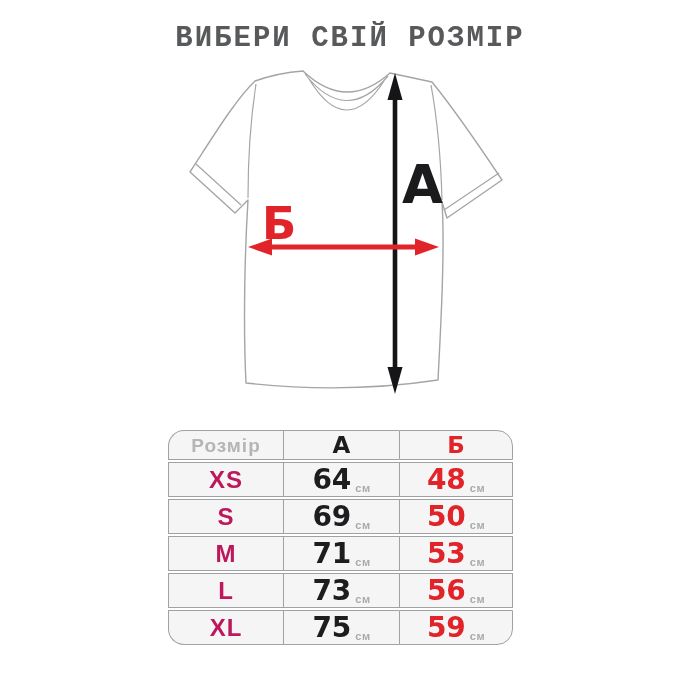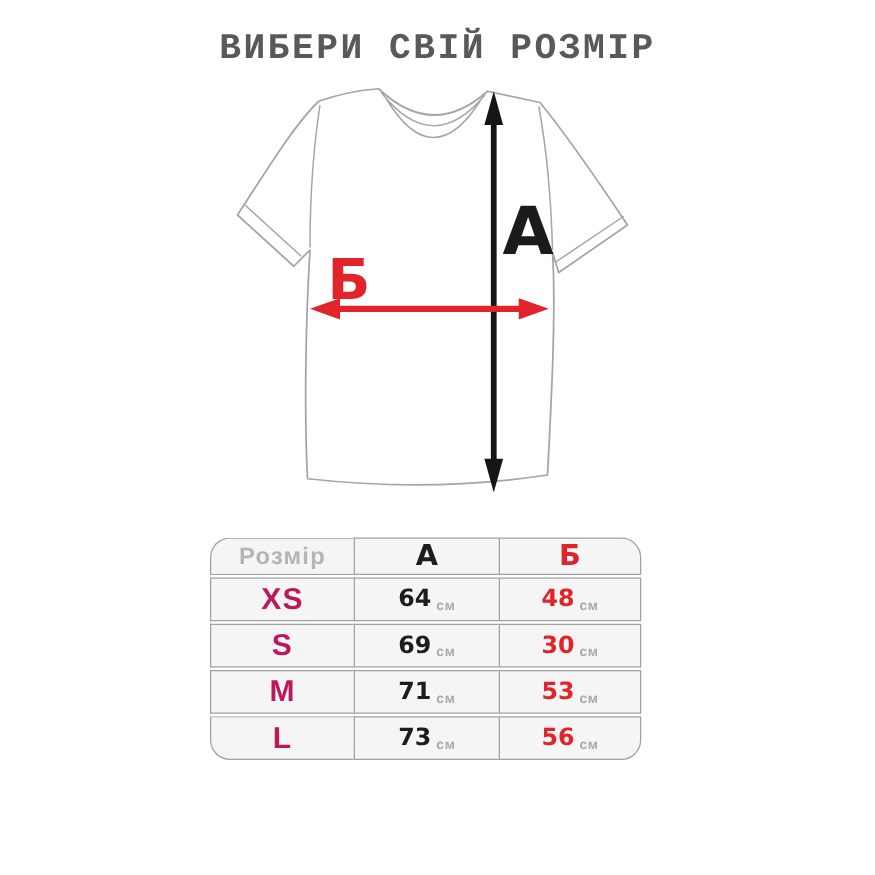--- a/index.html
+++ b/index.html
@@ -40,21 +40,21 @@
   .size-table td { height:35px; }
   .size-table thead th:first-child { border-top-left-radius:16px; }
   .size-table thead th:last-child { border-top-right-radius:16px; }
   .size-table tbody tr:last-child td:first-child { border-bottom-left-radius:16px; }
   .size-table tbody tr:last-child td:last-child { border-bottom-right-radius:16px; }
 
   th.col-size { font-size:19px; font-weight:bold; color:#b3b5b7; letter-spacing:1px; }
   th.col-a { font-family:"DejaVu Sans", sans-serif; font-size:23px; font-weight:bold; color:#1d1d1f; }
   th.col-b { font-family:"DejaVu Sans", sans-serif; font-size:23px; font-weight:bold; color:#e1232a; }
   td.size-cell { font-size:24px; font-weight:bold; color:#be185d; letter-spacing:1px; }
-  .num { font-family:"DejaVu Sans", sans-serif; font-size:19px; font-weight:bold; }
+  .num { font-family:"DejaVu Sans", sans-serif; font-size:28px; font-weight:bold; }
   td.a-cell .num { color:#1d1d1f; }
   td.b-cell .num { color:#e1232a; }
   .unit {
     font-size:11px; font-weight:bold; color:#a8aaac;
     margin-left:4px; position:relative; top:3px; letter-spacing:0.5px;
   }
 </style>
 </head>
 <body>
 
@@ -113,28 +113,33 @@
     </thead>
     <tbody>
       <tr>
         <td class="size-cell">XS</td>
         <td class="a-cell"><span class="num">64</span><span class="unit">см</span></td>
         <td class="b-cell"><span class="num">48</span><span class="unit">см</span></td>
       </tr>
       <tr>
         <td class="size-cell">S</td>
         <td class="a-cell"><span class="num">69</span><span class="unit">см</span></td>
-        <td class="b-cell"><span class="num">30</span><span class="unit">см</span></td>
+        <td class="b-cell"><span class="num">50</span><span class="unit">см</span></td>
       </tr>
       <tr>
         <td class="size-cell">M</td>
         <td class="a-cell"><span class="num">71</span><span class="unit">см</span></td>
         <td class="b-cell"><span class="num">53</span><span class="unit">см</span></td>
       </tr>
       <tr>
         <td class="size-cell">L</td>
         <td class="a-cell"><span class="num">73</span><span class="unit">см</span></td>
         <td class="b-cell"><span class="num">56</span><span class="unit">см</span></td>
       </tr>
+      <tr>
+        <td class="size-cell">XL</td>
+        <td class="a-cell"><span class="num">75</span><span class="unit">см</span></td>
+        <td class="b-cell"><span class="num">59</span><span class="unit">см</span></td>
+      </tr>
     </tbody>
   </table>
 
 </div>
 
 </body></html>

